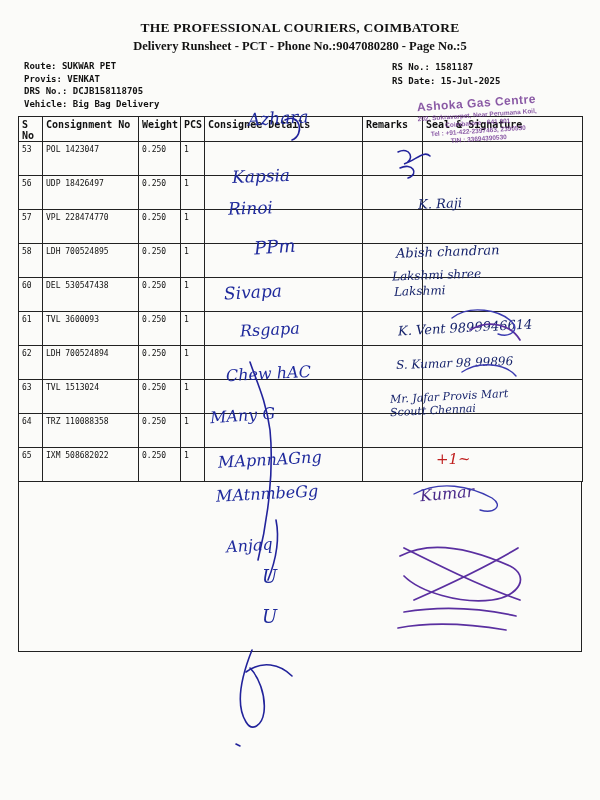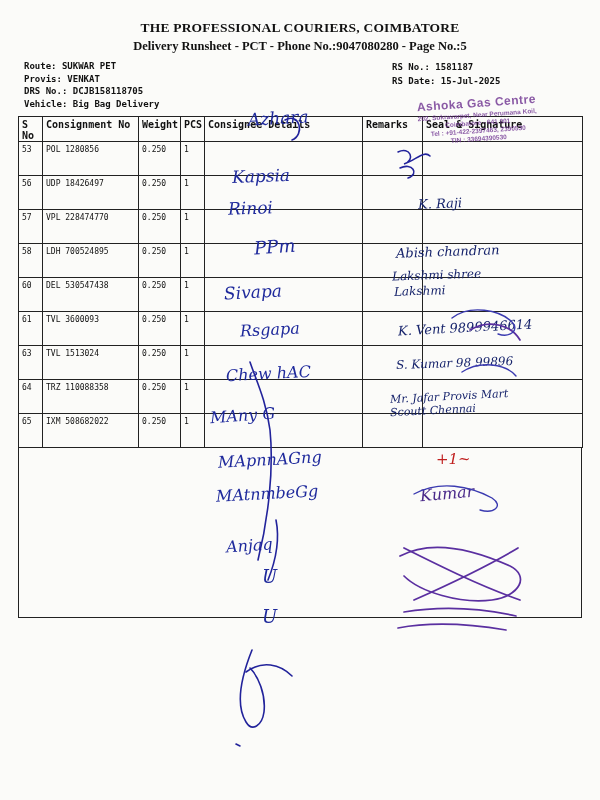--- a/index.html
+++ b/index.html
@@ -182,21 +182,21 @@
         <th>Weight</th>
         <th>PCS</th>
         <th>Consignee Details</th>
         <th class="th-center">Remarks</th>
         <th class="th-center">Seal &amp; Signature</th>
       </tr>
     </thead>
     <tbody>
       <tr>
         <td>53</td>
-        <td>POL 1280856</td>
+        <td>POL 1423047</td>
         <td>0.250</td>
         <td>1</td>
         <td></td>
         <td></td>
         <td></td>
       </tr>
       <tr>
         <td>56</td>
         <td>UDP 18426497</td>
         <td>0.250</td>
@@ -228,20 +228,29 @@
         <td>DEL 530547438</td>
         <td>0.250</td>
         <td>1</td>
         <td></td>
         <td></td>
         <td></td>
       </tr>
       <tr>
         <td>61</td>
         <td>TVL 3600093</td>
+        <td>0.250</td>
+        <td>1</td>
+        <td></td>
+        <td></td>
+        <td></td>
+      </tr>
+      <tr>
+        <td>62</td>
+        <td>LDH 700524894</td>
         <td>0.250</td>
         <td>1</td>
         <td></td>
         <td></td>
         <td></td>
       </tr>
       <tr>
         <td>63</td>
         <td>TVL 1513024</td>
         <td>0.250</td>

